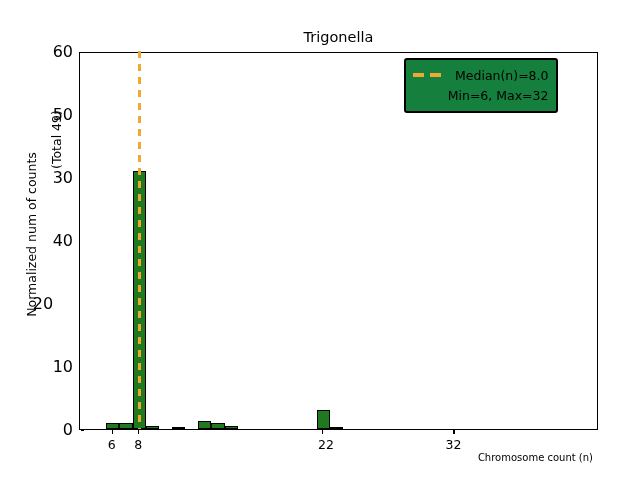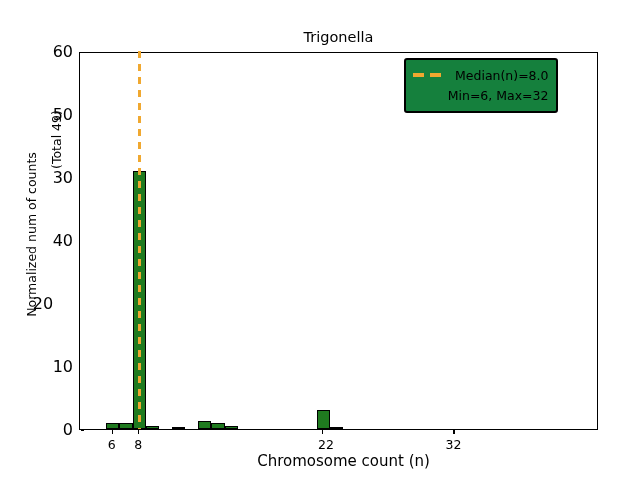--- a/index.html
+++ b/index.html
@@ -131,25 +131,25 @@
   }
   .xtick-mark {
     position: absolute;
     top: 0px;
     width: 1.2px;
     height: 3.5px;
     background: #000;
   }
   #xlabel {
     position: absolute;
-    left: 84px;
+    left: 74px;
     top: 452px;
     width: 519px;
-    text-align: center;
-    font-size: 15px;
+    text-align: right;
+    font-size: 10px;
   }
   
   #legend {
     position: absolute;
     left: 404px;
     top: 58px;
     padding: 5px 7px 6px 7px;
     border: 2px solid #000000;
     border-radius: 3px;
     background: #15803d;

